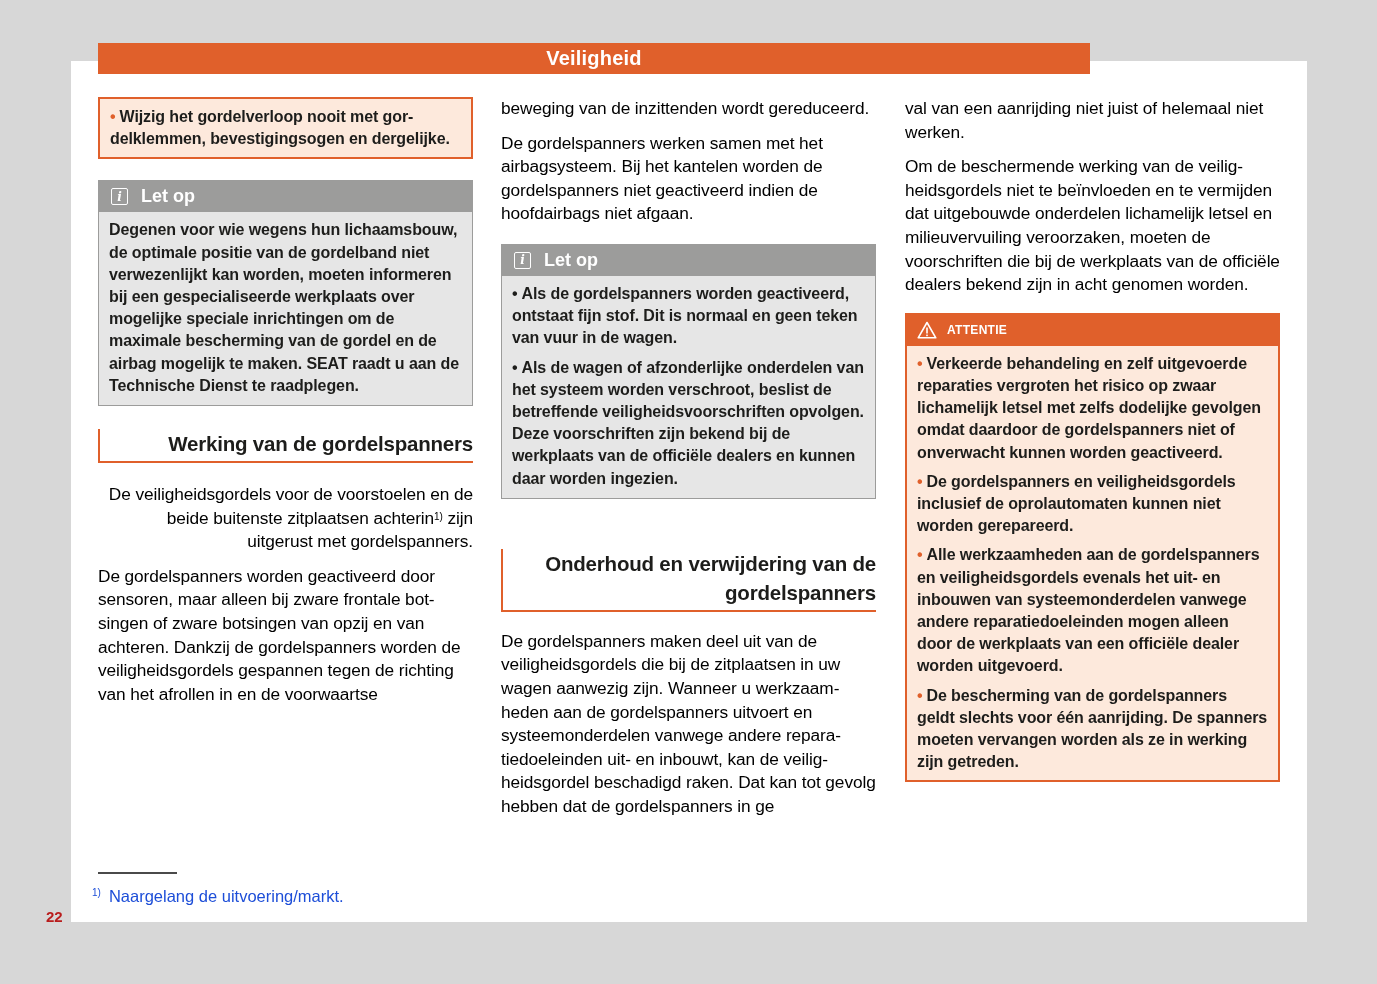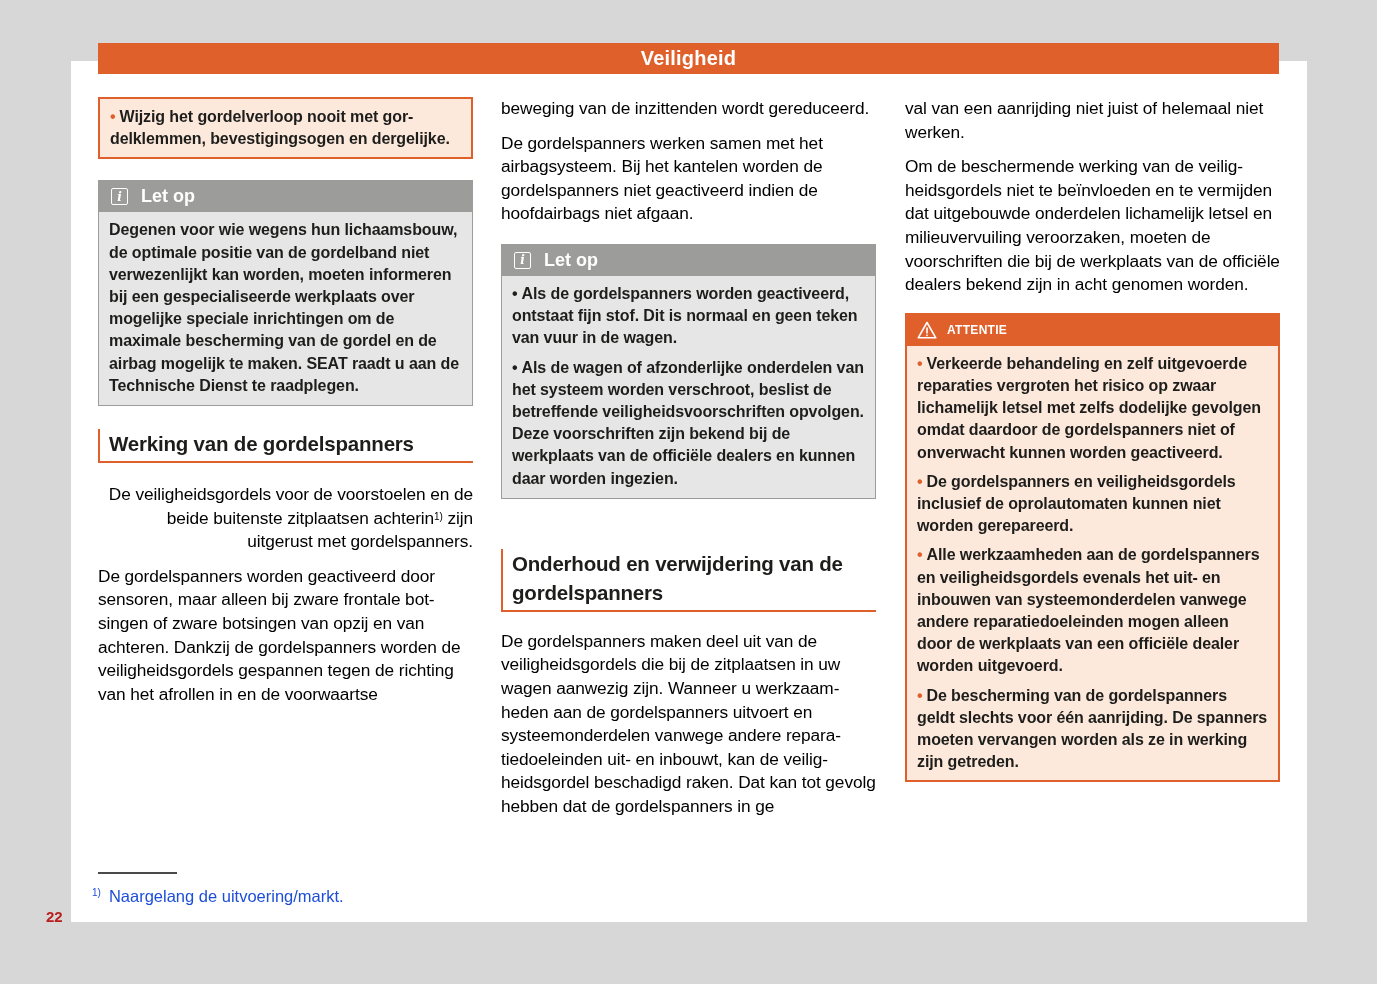--- a/index.html
+++ b/index.html
@@ -2,21 +2,21 @@
 <html><head>
 <meta charset="utf-8">
 <style>
   * { box-sizing: border-box; margin: 0; padding: 0; }
   html, body { width: 1377px; height: 984px; background: #d7d7d7; overflow: hidden; }
   body { position: relative; font-family: "DejaVu Sans", "Liberation Sans", sans-serif; color: #1d1d1b; }
 
   .sheet { position: absolute; left: 71px; top: 61px; width: 1236px; height: 861px; background: #ffffff; }
 
   .header-bar {
-    position: absolute; left: 98px; top: 43px; width: 1181px; height: 31px;
+    position: absolute; left: 98px; top: 43px; width: 992px; height: 31px;
     background: #e0602b; color: #ffffff;
     font-family: "Liberation Sans", sans-serif; font-weight: bold; font-size: 20px;
     display: flex; align-items: center; justify-content: center; letter-spacing: 0.2px;
   }
 
   .col { position: absolute; top: 97px; width: 375px; }
   .col1 { left: 98px; }
   .col2 { left: 501px; }
   .col3 { left: 905px; }
 
@@ -58,21 +58,21 @@
   .item { margin-bottom: 7px; }
   .item:last-child { margin-bottom: 0; }
 
   .h1 {
     font-family: "Liberation Sans", sans-serif; font-weight: bold; font-size: 27px; color: #e0602b;
     letter-spacing: -0.2px;
   }
   .h2 {
     font-family: "Liberation Sans", sans-serif; font-weight: bold; font-size: 20.5px; line-height: 29px;
     color: #1d1d1b; border-left: 2px solid #e0602b; border-bottom: 2px solid #e0602b;
-    padding: 0 0 3px 9px; letter-spacing: -0.2px;
+    padding: 0 0 3px 9px; letter-spacing: -0.2px; text-align: right;
   }
 
   .footnote-rule { position: absolute; left: 98px; top: 872px; width: 79px; height: 2px; background: #4a4a4a; }
   .footnote { position: absolute; left: 92px; top: 887px; font-family: "Liberation Sans", sans-serif; font-size: 16.5px; color: #1d4ed8; }
   .footnote sup { font-size: 10px; vertical-align: top; margin-right: 8px; }
 
   .page-num { position: absolute; left: 46px; top: 908px; font-family: "Liberation Sans", sans-serif; font-weight: bold; font-size: 15px; color: #b91c1c; }
 </style>
 </head>
 <body>

